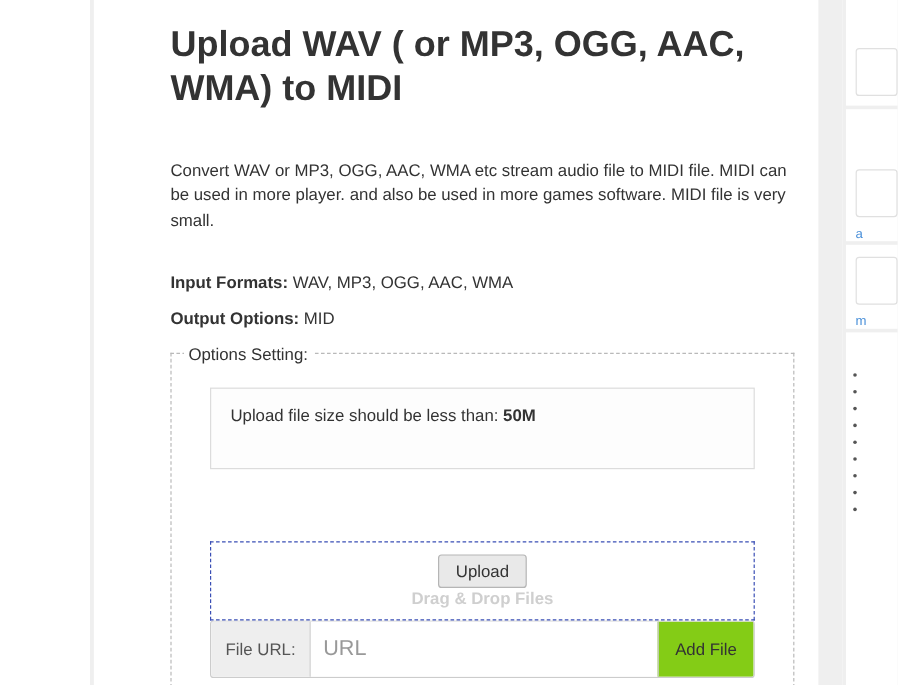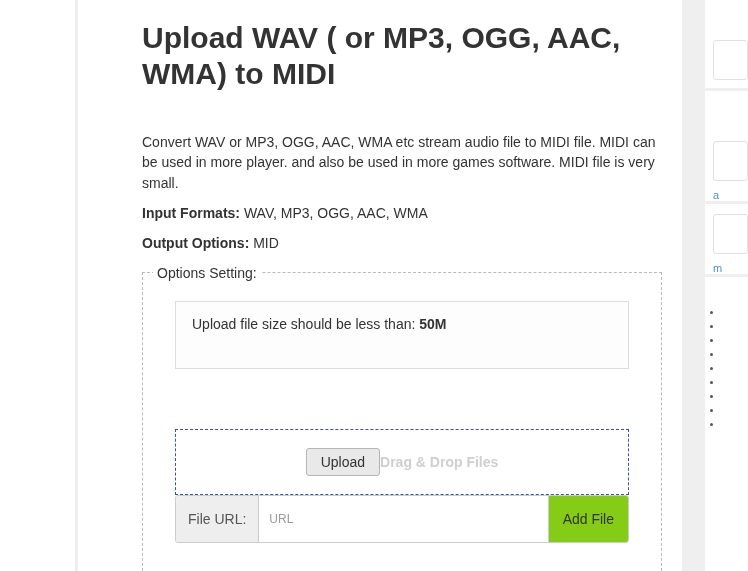--- a/index.html
+++ b/index.html
@@ -67,21 +67,21 @@
     line-height: 1.2;
     color: #333;
     margin-top: 20px;
     margin-bottom: 40px;
     padding-left: 44px;
   }
   p.description {
     font-size: 14px;
     color: #333;
     line-height: 1.45;
-    margin-bottom: 12px;
+    margin-bottom: 34px;
     padding-left: 44px;
   }
   .format-line {
     font-size: 14px;
     color: #333;
     margin-bottom: 14px;
     padding-left: 44px;
   }
   .format-line .label { font-weight: 700; text-align: right; }
   .options-fieldset {
@@ -111,21 +111,21 @@
   .upload-limit-box .limit-val { font-weight: 700; }
   .dropzone {
     margin-top: 60px;
     margin-left: 18px;
     margin-right: 18px;
     border: 1px dashed #3a4fb5;
     height: 66px;
     background: #fff;
     position: relative;
     display: flex;
-    flex-direction: row;
+    flex-direction: column;
     align-items: center;
     justify-content: center;
     gap: 0;
   }
   .upload-button {
     background: #e9e9e9;
     border: 1px solid #b5b5b5;
     border-radius: 3px;
     font-size: 14px;
     color: #333;
@@ -154,21 +154,21 @@
     align-items: center;
     font-size: 14px;
     color: #555;
     white-space: nowrap;
   }
   .url-input {
     flex: 1 1 auto;
     border: none;
     outline: none;
     padding: 0 10px;
-    font-size: 12px;
+    font-size: 18px;
     color: #14532d;
     background: #fff;
   }
   .url-input::placeholder { color: #999; }
   .add-file-button {
     background: #84cc16;
     border: none;
     border-left: 1px solid #ccc;
     padding: 0 14px;
     font-size: 14px;

